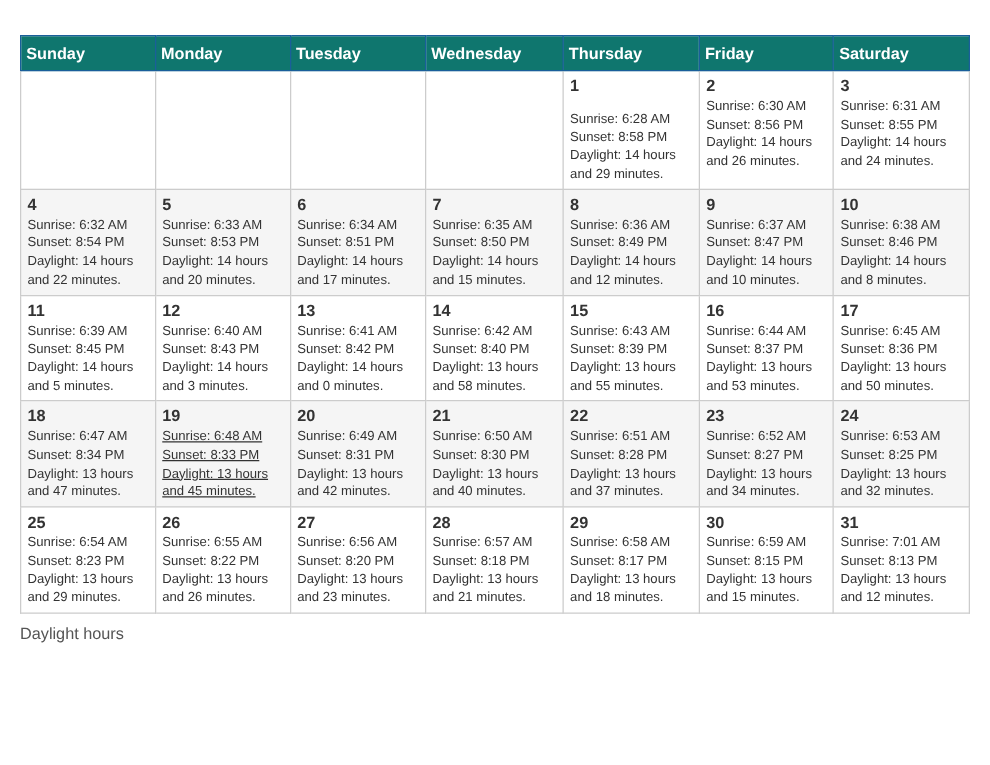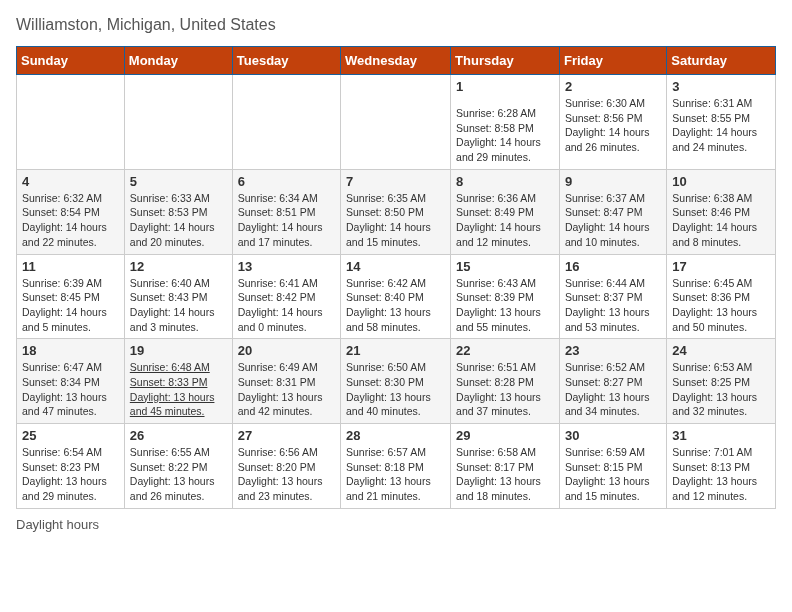--- a/index.html
+++ b/index.html
@@ -47,21 +47,21 @@
       font-size: 16px;
       font-weight: normal;
       color: #555;
     }
     .calendar {
       width: 100%;
       border-collapse: collapse;
       font-size: 11px;
     }
     .calendar thead th {
-      background: #c2410c;
+      background: #0f766e;
       color: #fff;
       padding: 6px 4px;
       text-align: left;
       font-size: 13px;
       font-weight: bold;
       border: 1px solid #1a5f9a;
     }
     .calendar tbody td {
       vertical-align: top;
       border: 1px solid #ccc;
@@ -92,21 +92,20 @@
       font-size: 13px;
       color: #555;
       text-align: left;
     }
   </style>
 </head>
 <body>
 
 <div class="header">
   <div class="title-block">
-    <h2>Williamston, Michigan, United States</h2>
   </div>
 </div>
 
 <table class="calendar">
   <thead>
     <tr>
     <th>Sunday</th>
         <th>Monday</th>
         <th>Tuesday</th>
         <th>Wednesday</th>

